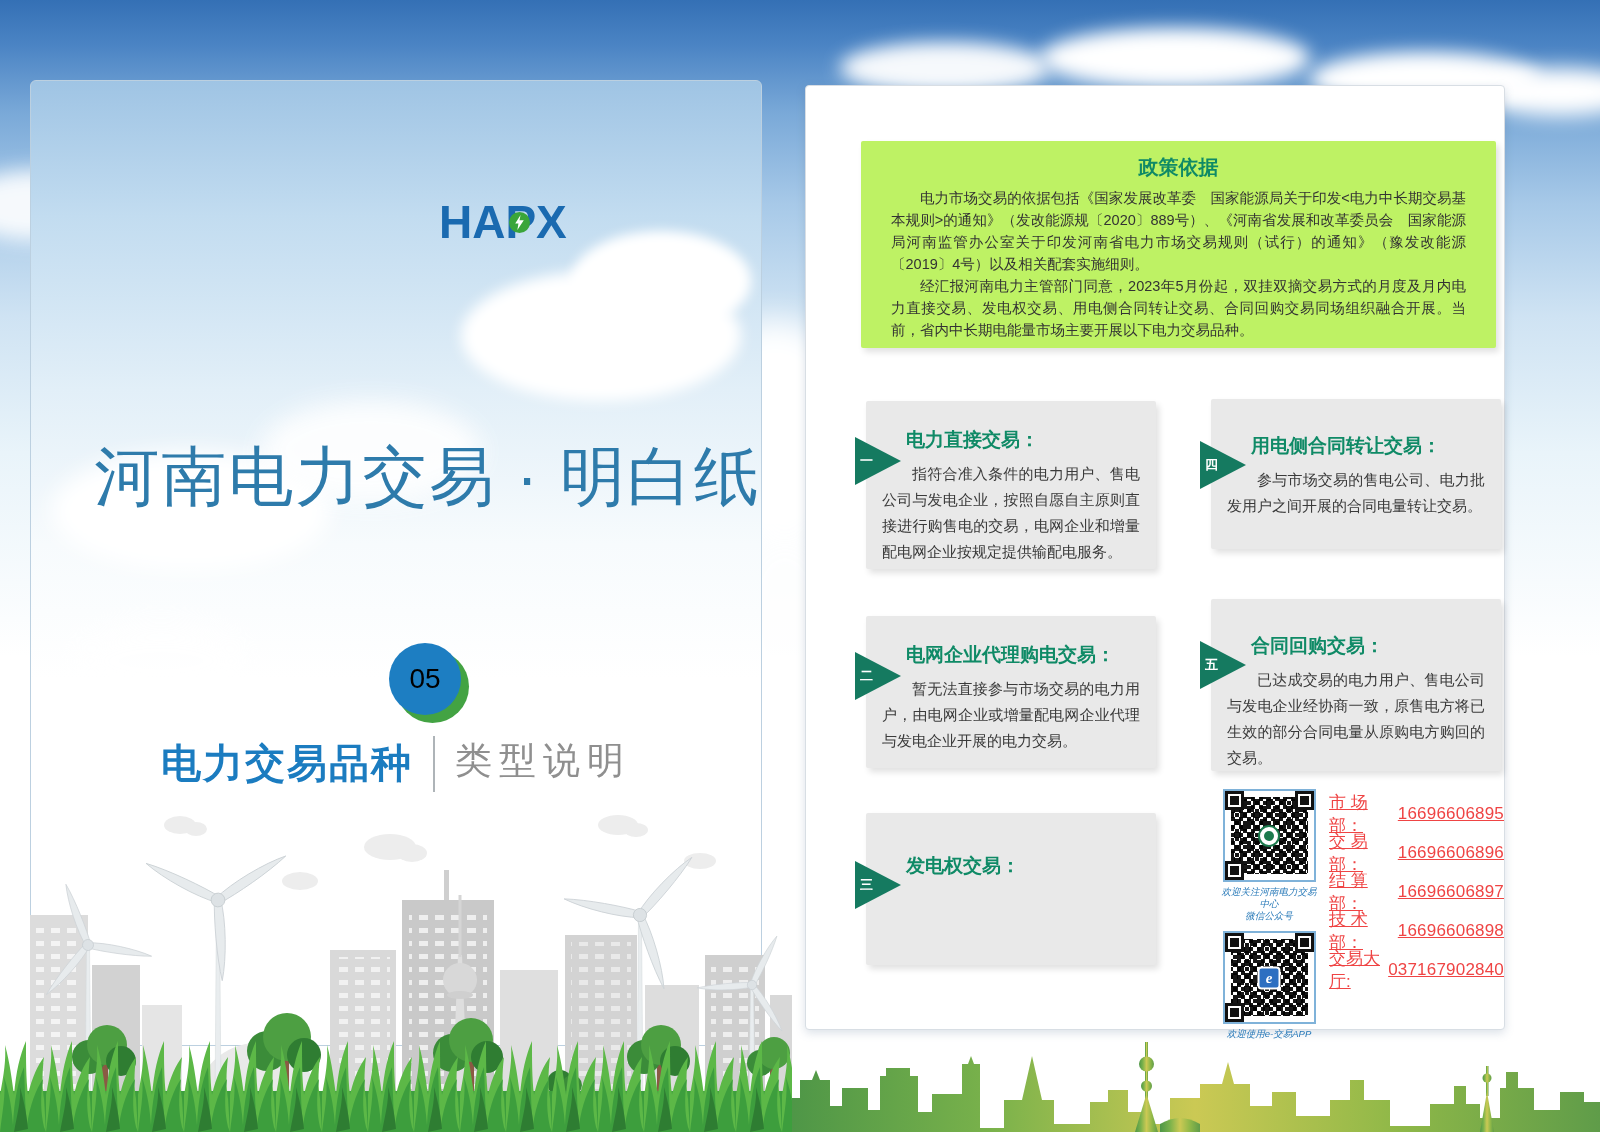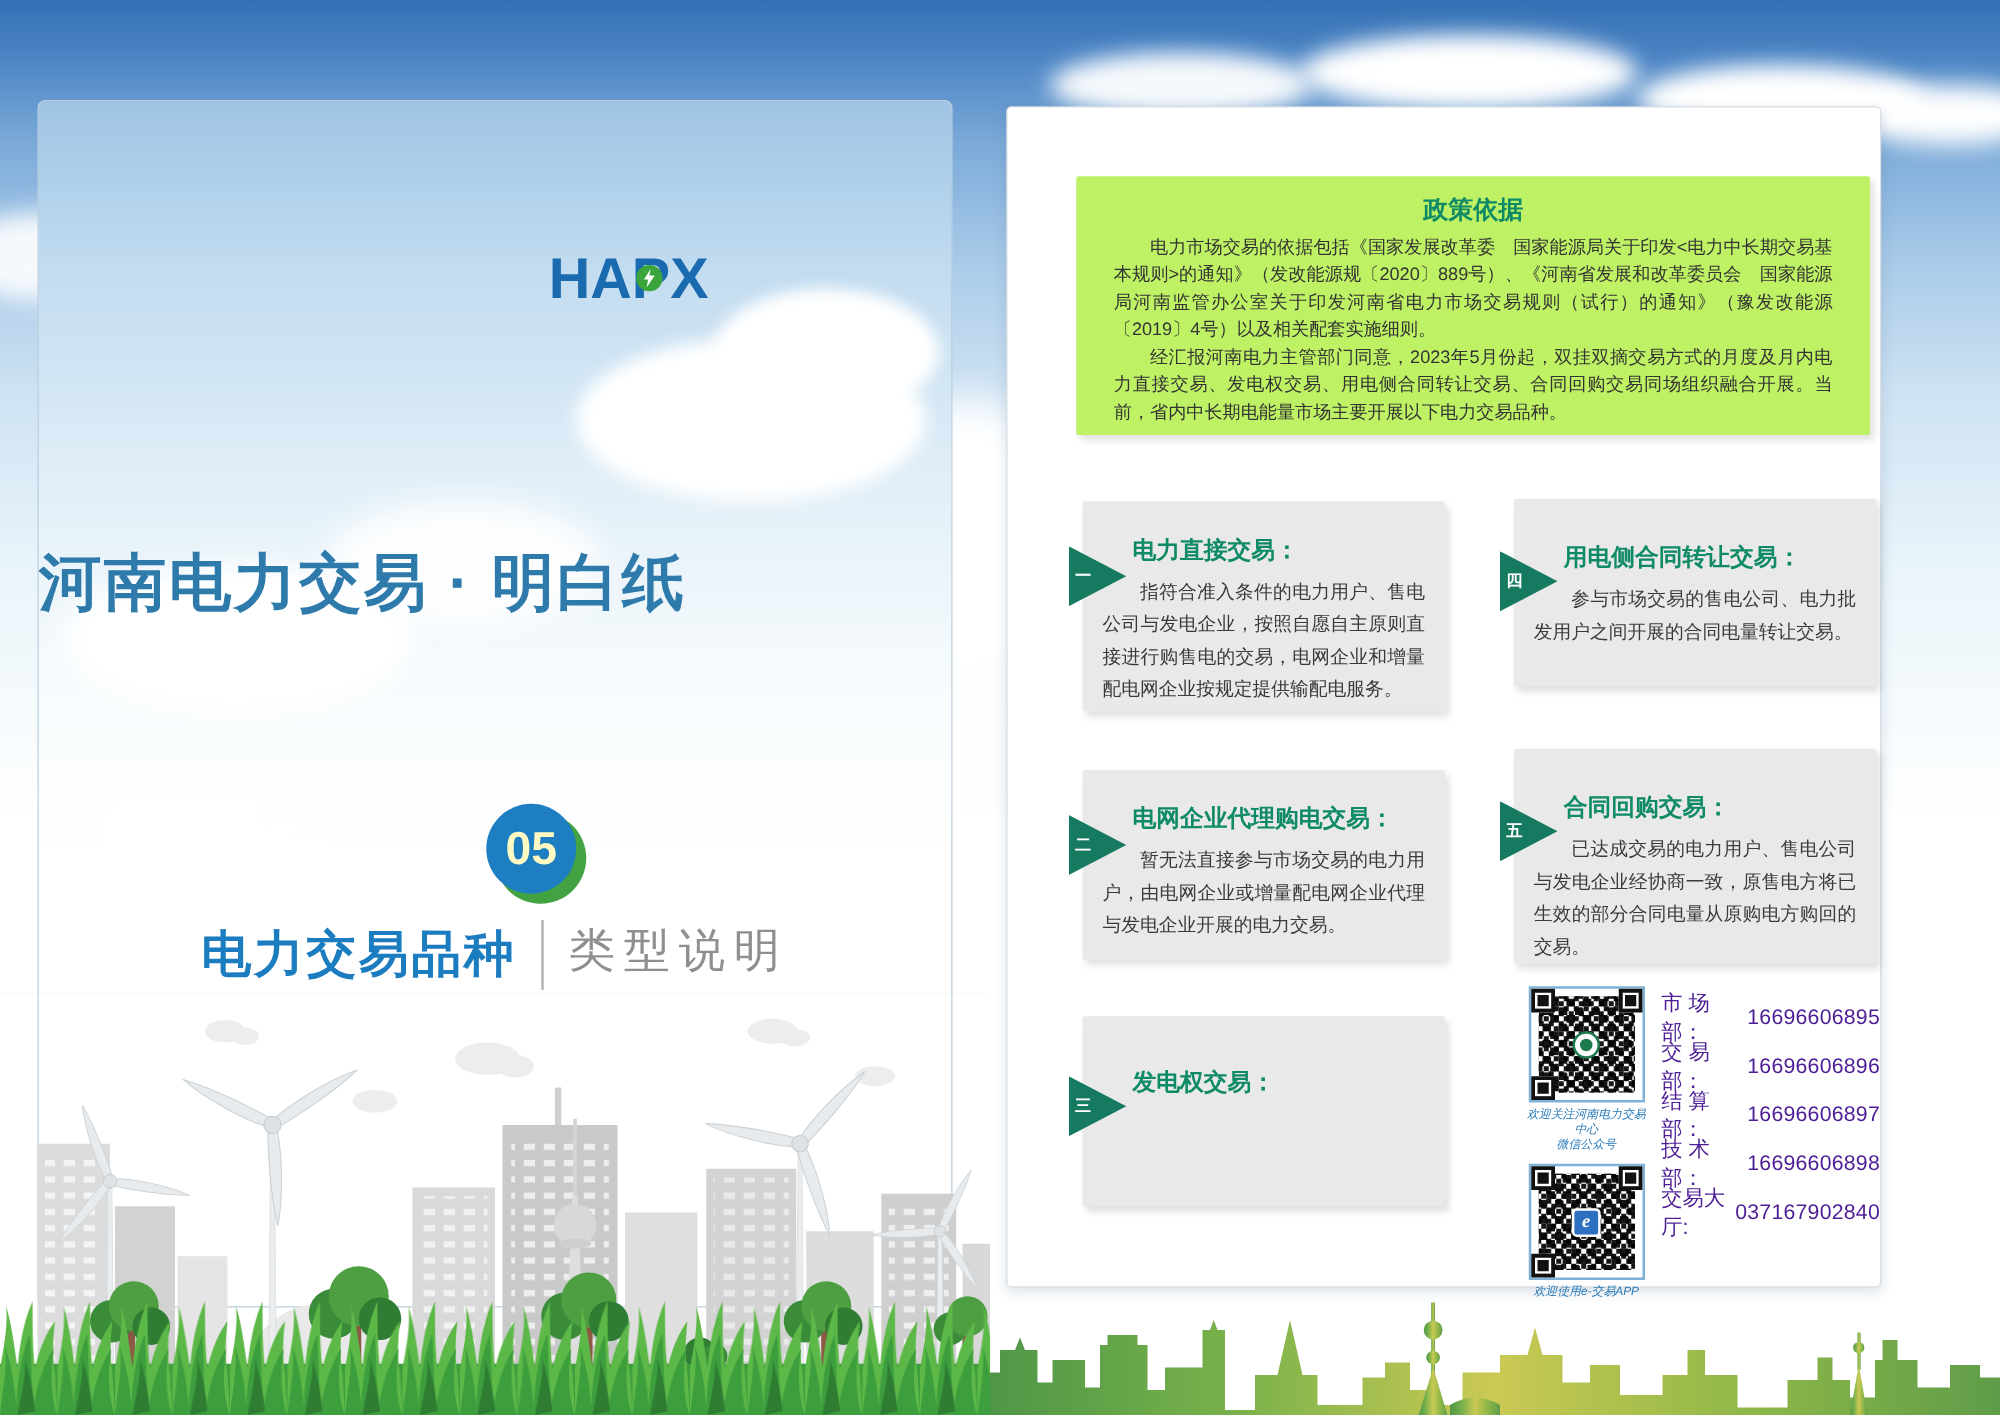--- a/index.html
+++ b/index.html
@@ -17,27 +17,27 @@
     background:linear-gradient(180deg,#9fc4e4 0%,#c2dcf0 14%,#e2eff8 32%,#f7fbfd 48%,#ffffff 62%); }
   .logo-row { position:absolute; left:408px; top:118px; display:flex; align-items:center; gap:12px; }
   .brand-wrap { position:relative; }
   .brand-text { font-size:46px; font-weight:800; color:#1a6ab0; letter-spacing:0px; line-height:1; }
   .p-bolt { position:absolute; left:70px; top:13px; width:21px; height:21px; border-radius:50%;
     background:#3aa53a; display:flex; align-items:center; justify-content:center; }
   .logo-cnblock { display:flex; flex-direction:column; justify-content:center; }
   .logo-cn { font-size:25px; font-weight:700; color:#1e3a67; letter-spacing:1.5px; line-height:1.15; }
   .logo-en { font-size:10.5px; font-weight:700; color:#1e3a67; letter-spacing:0.55px; margin-top:3px; }
 
-  .main-title { position:absolute; left:0; top:352px; width:100%; text-align:left;
-    font-size:50px; font-weight:700; color:#2e7bab; letter-spacing:2px; }
+  .main-title { position:absolute; left:0; top:352px; width:100%; text-align:right;
+    font-size:65px; font-weight:400; color:#2e7bab; letter-spacing:2px; }
 
   .badge { position:absolute; left:358px; top:562px; width:80px; height:80px; }
   .badge .g { position:absolute; right:0; bottom:0; width:73px; height:73px; border-radius:50%; background:#43a343; }
   .badge .b { position:absolute; left:0; top:0; width:72px; height:72px; border-radius:50%; background:#1d7ec2;
-    display:flex; align-items:center; justify-content:center; color:#fef9c3; font-size:37px; font-weight:700; }
+    display:flex; align-items:center; justify-content:center; color:#000000; font-size:28px; font-weight:400; }
 
   .series-row { position:absolute; left:0; top:655px; width:100%; display:flex; align-items:flex-start; justify-content:center; gap:20px; }
   .series-bold { font-size:40px; font-weight:800; color:#1b7cc0; letter-spacing:2px; }
   .series-divider { width:2px; height:56px; background:#aeb4b8; }
   .series-light { font-family:"Liberation Serif", serif; font-size:37px; color:#8f8f8f; letter-spacing:7px; }
 
   .city-art { position:absolute; left:0; top:795px; width:792px; height:337px; z-index:5; }
 
   
   .right-page { position:absolute; left:805px; top:85px; width:700px; height:945px; background:#fff;
@@ -68,21 +68,21 @@
   .qr-logo-ring { position:absolute; left:50%; top:50%; transform:translate(-50%,-50%); width:22px; height:22px;
     border-radius:50%; background:#fff; border:2px solid #1c7a4d; display:flex; align-items:center; justify-content:center; }
   .qr-logo-dot { width:10px; height:10px; border-radius:50%; background:#1c7a4d; }
   .qr-logo-sq { position:absolute; left:50%; top:50%; transform:translate(-50%,-50%); width:23px; height:23px;
     border-radius:4px; background:#2d6fc1; border:2px solid #fff; color:#fff; font-family:"Liberation Serif",serif;
     font-style:italic; font-weight:700; font-size:15px; display:flex; align-items:center; justify-content:center; }
   .qr-caption { margin-top:4px; margin-bottom:9px; font-size:9.5px; font-style:italic; color:#2779b8;
     text-align:center; line-height:12px; white-space:pre-line; }
 
   .contacts { position:absolute; left:523px; top:708px; width:175px; }
-  .contact-row { display:flex; align-items:center; height:39px; font-size:17px; color:#4c1d95; font-weight:500; }
+  .contact-row { display:flex; align-items:center; height:39px; font-size:17px; color:#ef4444; font-weight:500;text-decoration:underline; }
   .contact-row .v { letter-spacing:0.2px; }
 
   .green-skyline { position:absolute; left:790px; top:1028px; width:810px; height:104px; z-index:1; }
 </style>
 </head>
 <body>
 
 <div id="app">
 
   <div class="cloud" style="left:-40px;top:170px;width:150px;height:70px;filter:blur(10px);opacity:.9"></div>

